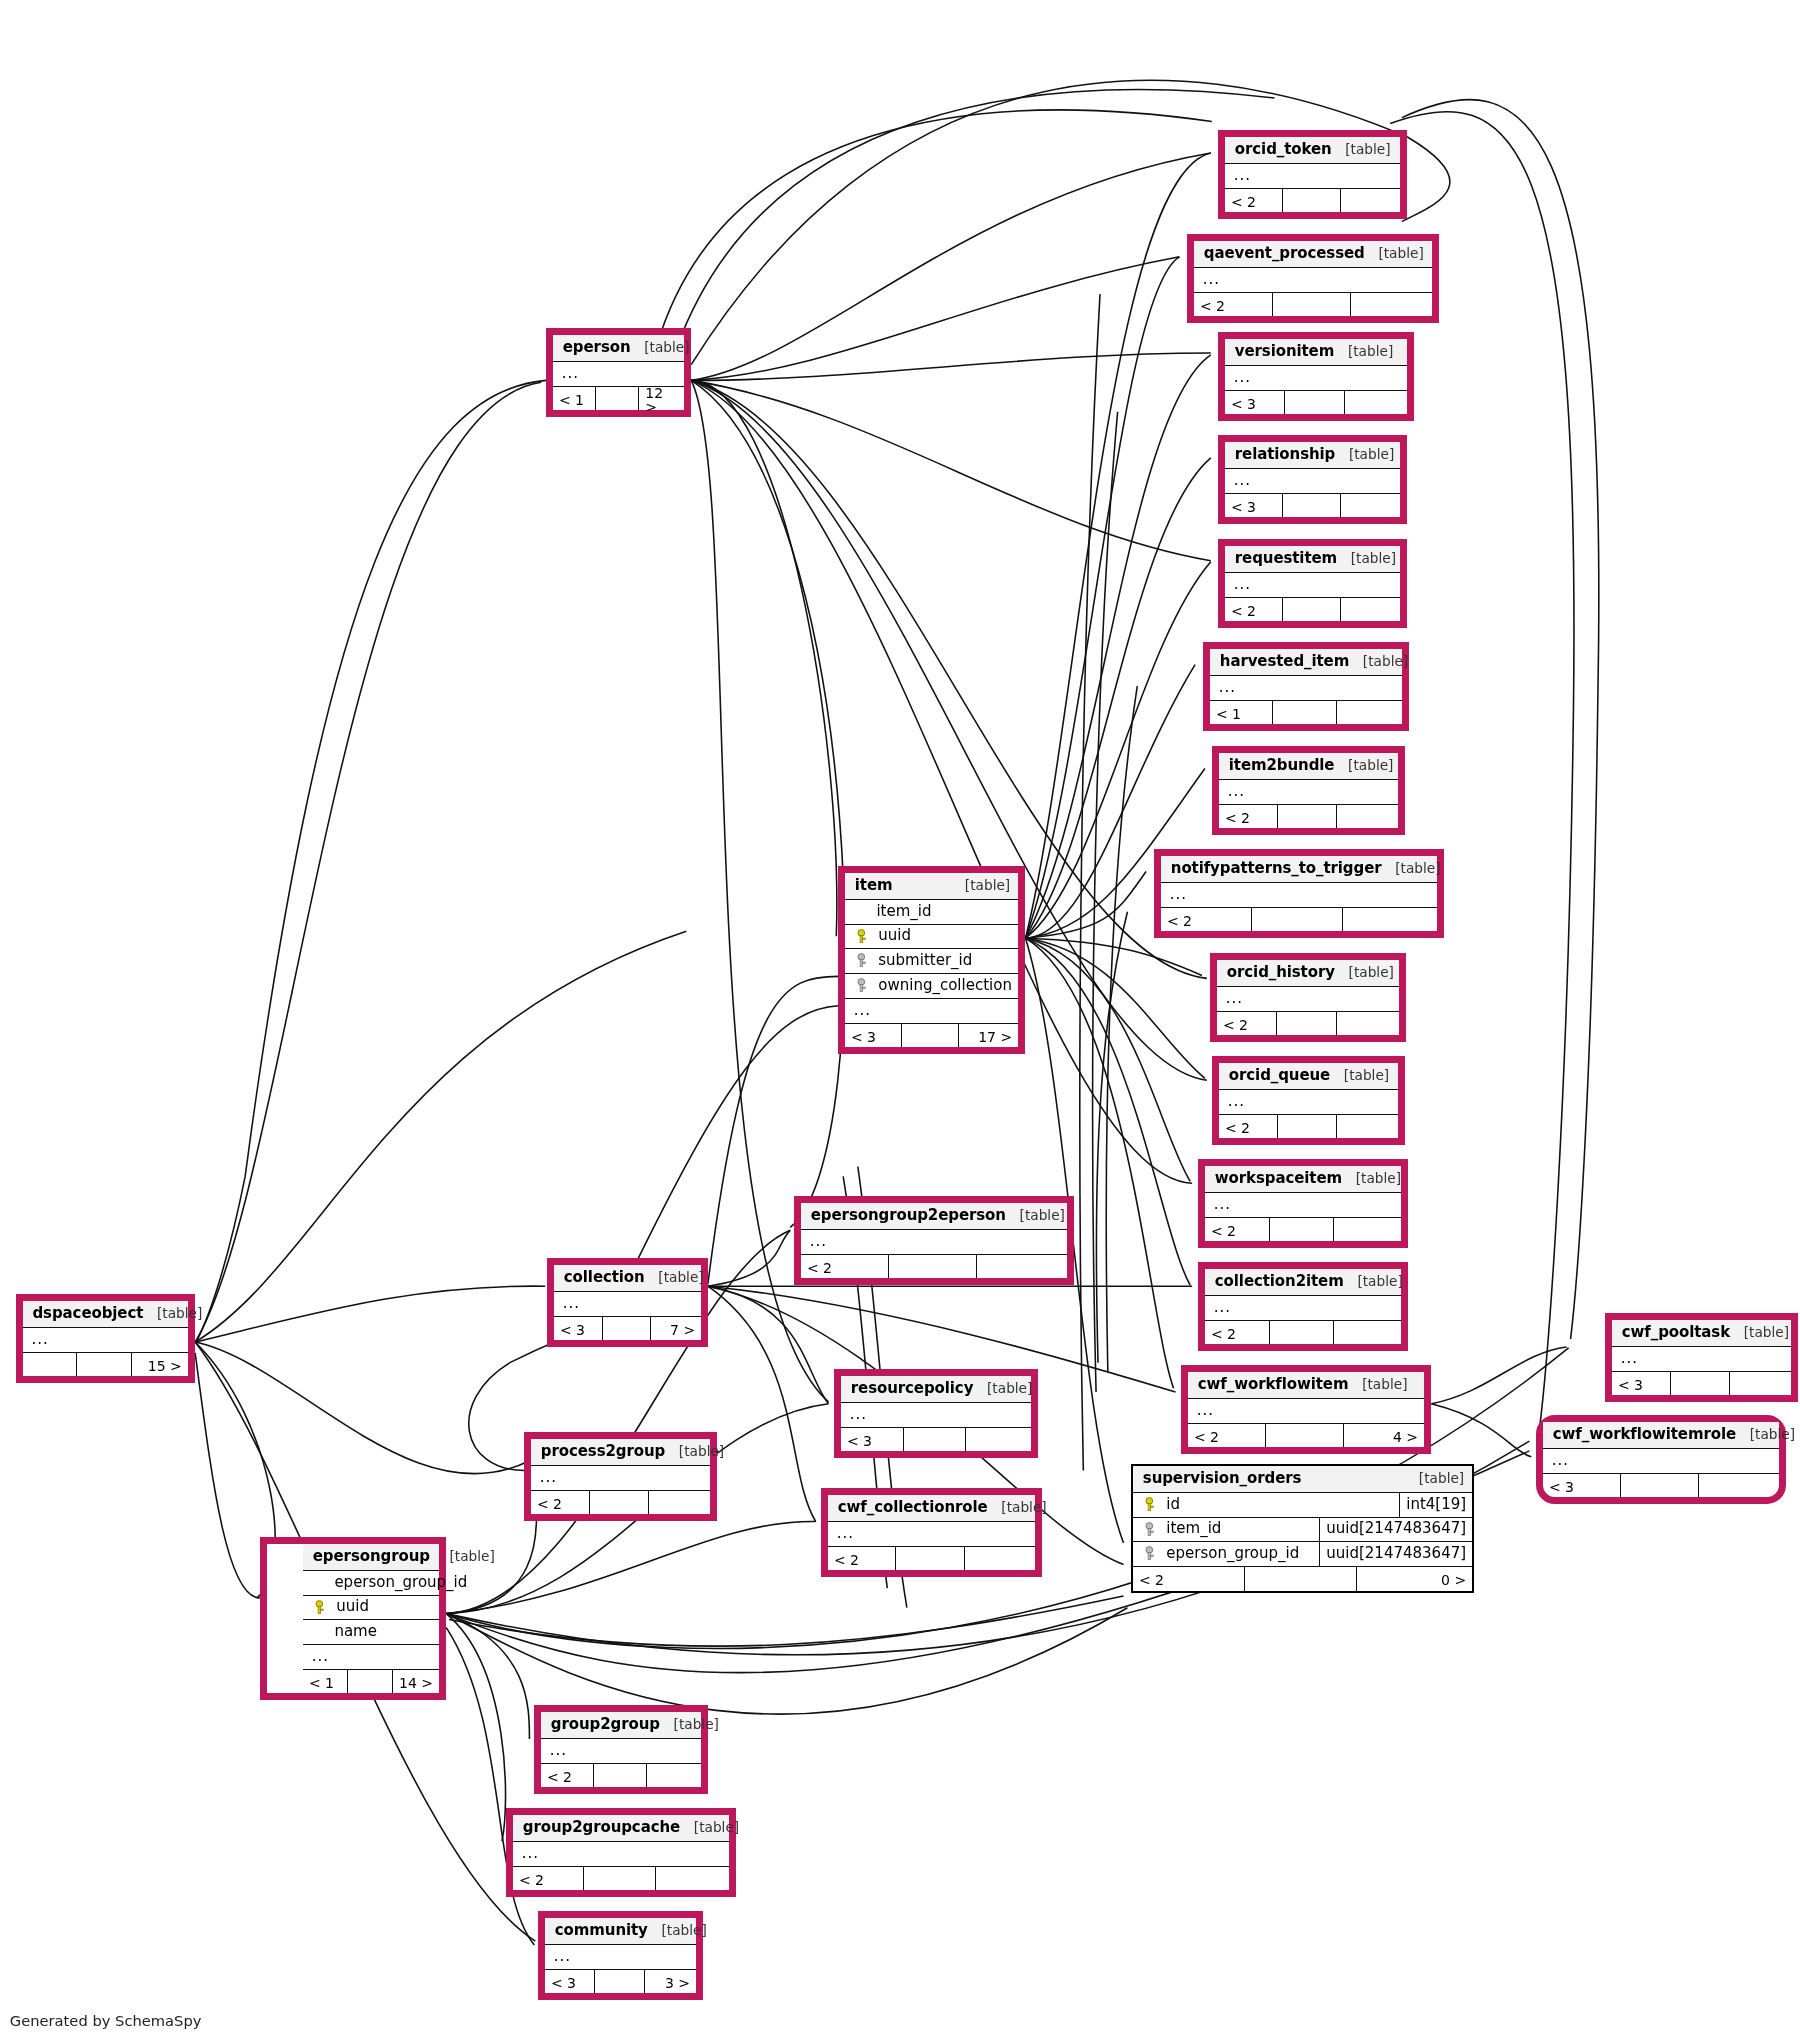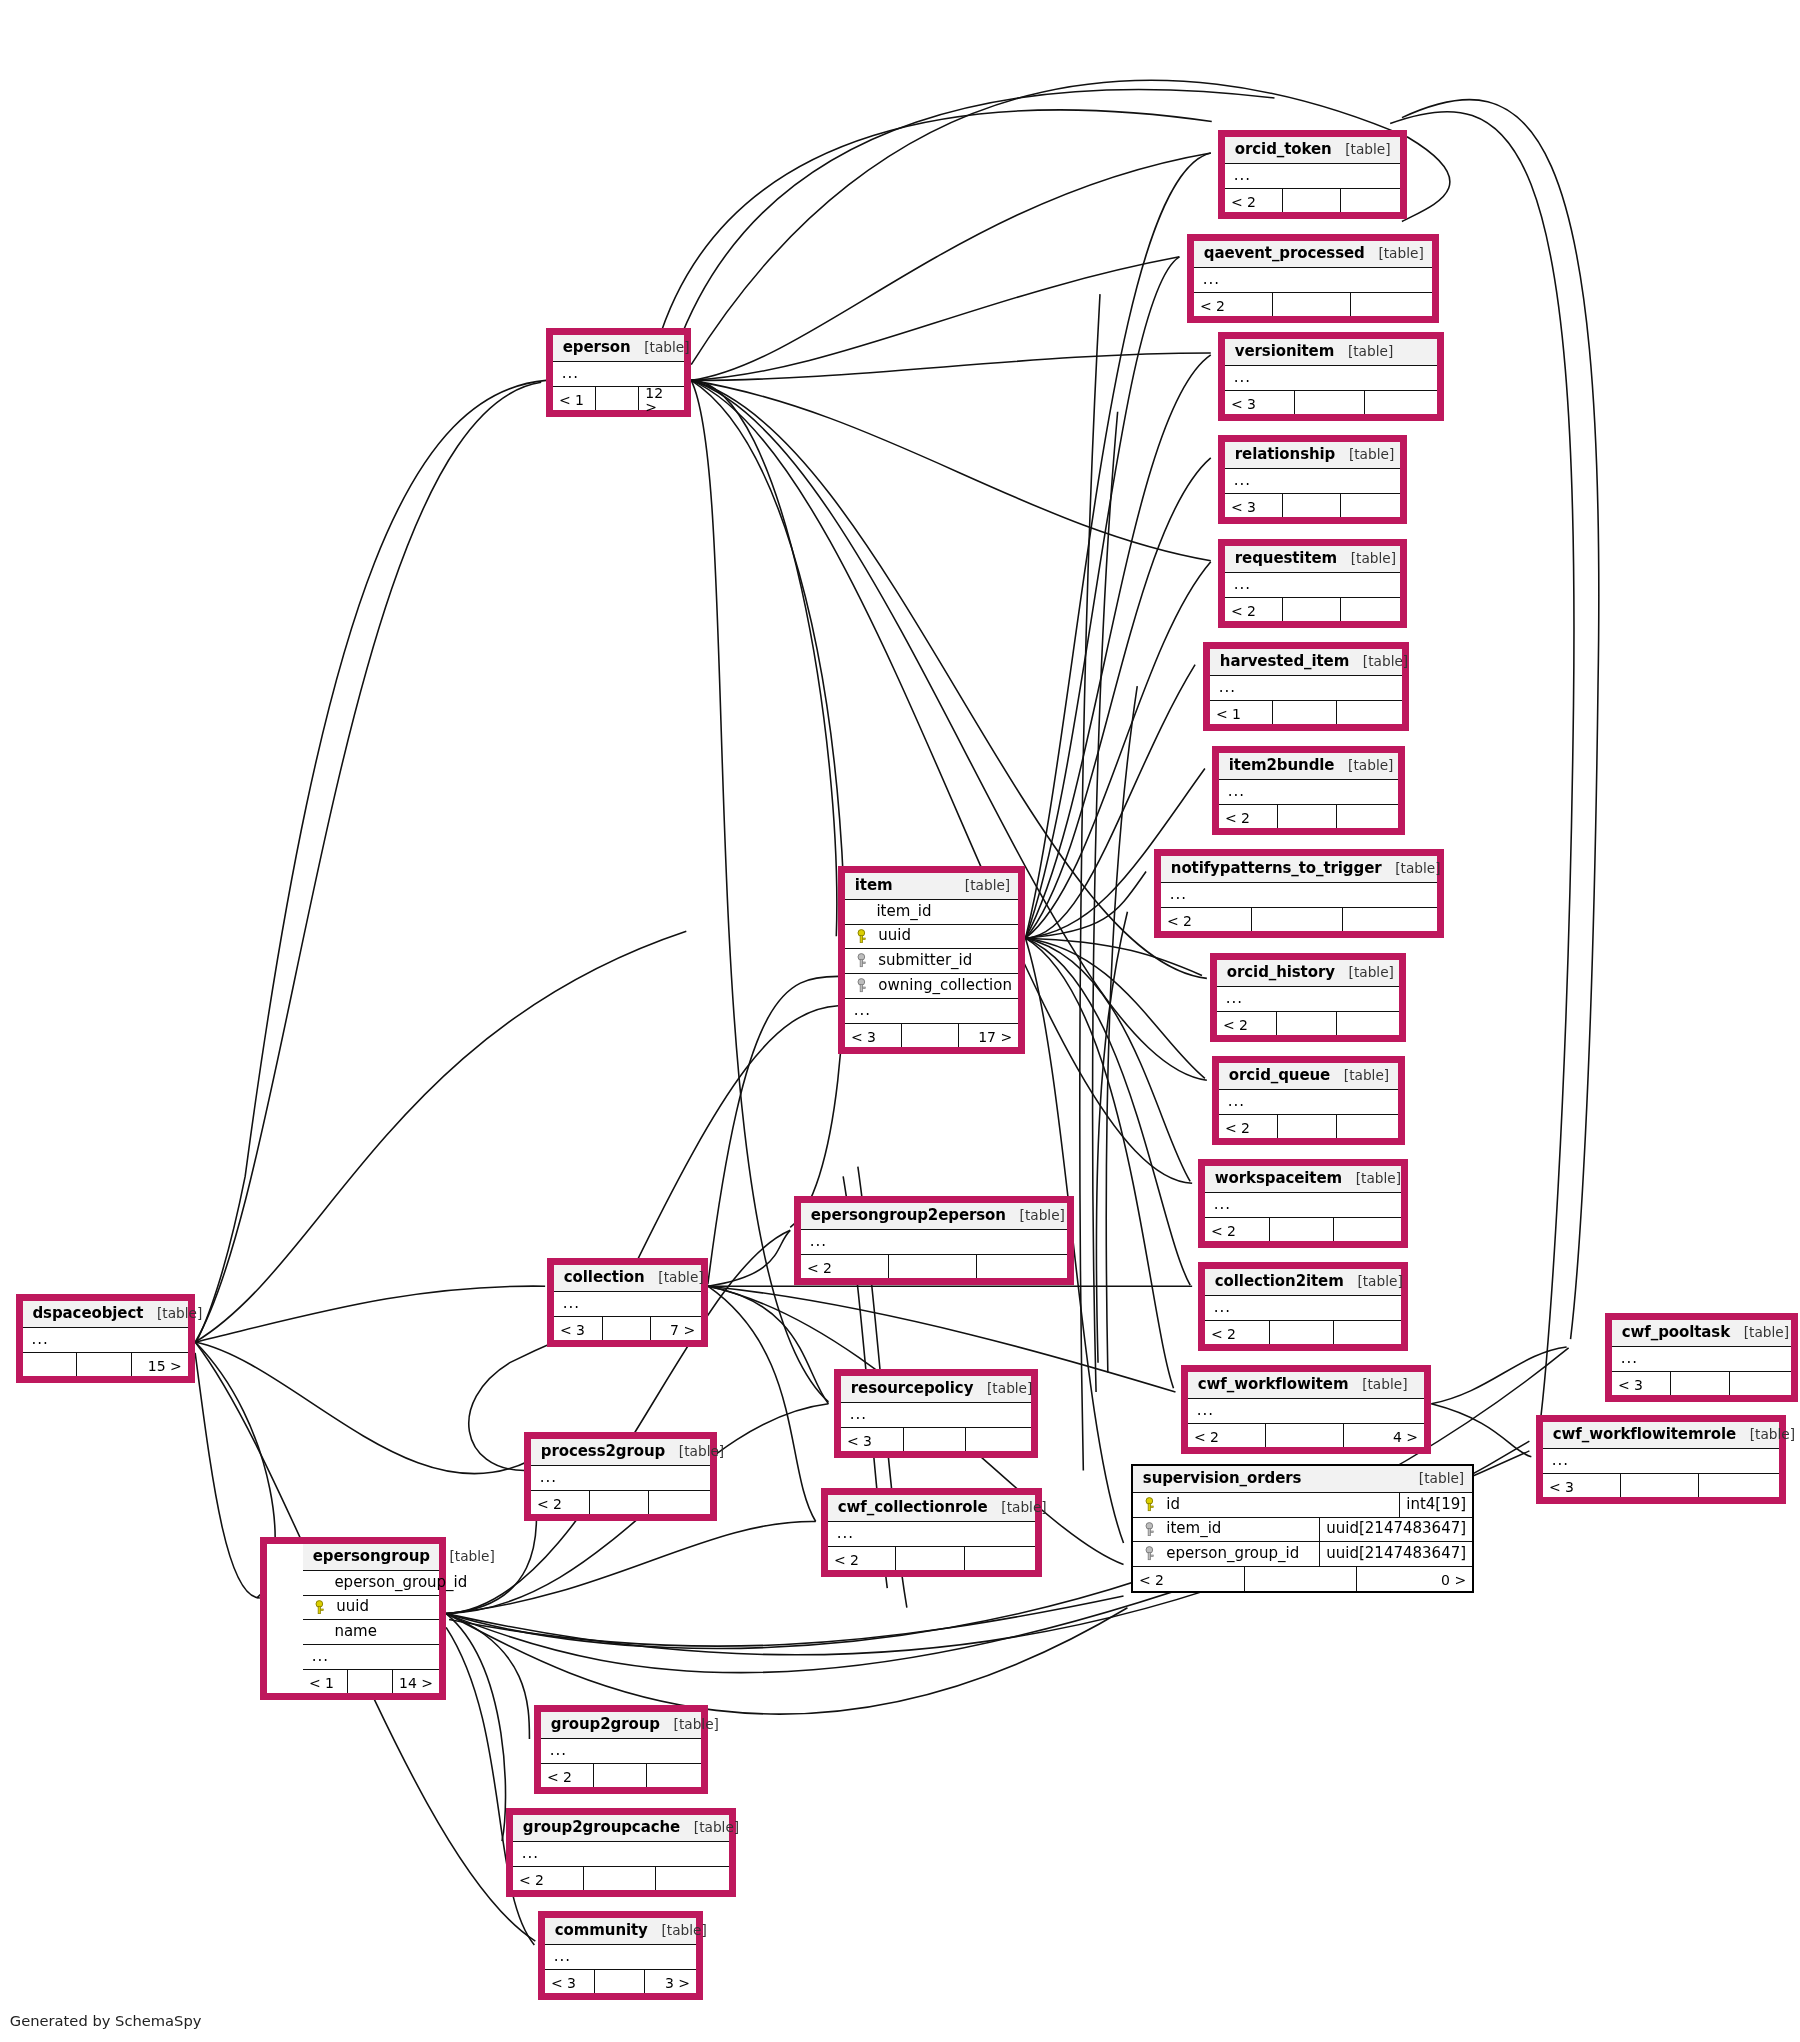--- a/index.html
+++ b/index.html
@@ -227,21 +227,21 @@
       </div>
       <div class="t-rows">
         <div class="t-row ellipsis">...</div>
       </div>
       <div class="t-foot">
         <div class="f-left">&lt; 2</div>
         <div class="f-mid"></div>
         <div class="f-right"></div>
       </div>
     </div>
-    <div class="tbl" style="left: 1218px; top: 332px; width: 226px;">
+    <div class="tbl" style="left: 1218px; top: 332px; width: 196px;">
       <div class="t-head">
         <span class="t-name">versionitem</span>
         <span class="t-tag">[table]</span>
       </div>
       <div class="t-rows">
         <div class="t-row ellipsis">...</div>
       </div>
       <div class="t-foot">
         <div class="f-left">&lt; 3</div>
         <div class="f-mid"></div>
@@ -395,21 +395,21 @@
       </div>
       <div class="t-rows">
         <div class="t-row ellipsis">...</div>
       </div>
       <div class="t-foot">
         <div class="f-left">&lt; 3</div>
         <div class="f-mid"></div>
         <div class="f-right"></div>
       </div>
     </div>
-    <div class="tbl" style="left: 1536px; top: 1415px; width: 250px;">
+    <div class="tbl" style="left: 1536px; top: 1415px; width: 250px; border-radius: 19px;">
       <div class="t-head">
         <span class="t-name">cwf_workflowitemrole</span>
         <span class="t-tag">[table]</span>
       </div>
       <div class="t-rows">
         <div class="t-row ellipsis">...</div>
       </div>
       <div class="t-foot">
         <div class="f-left">&lt; 3</div>
         <div class="f-mid"></div>

